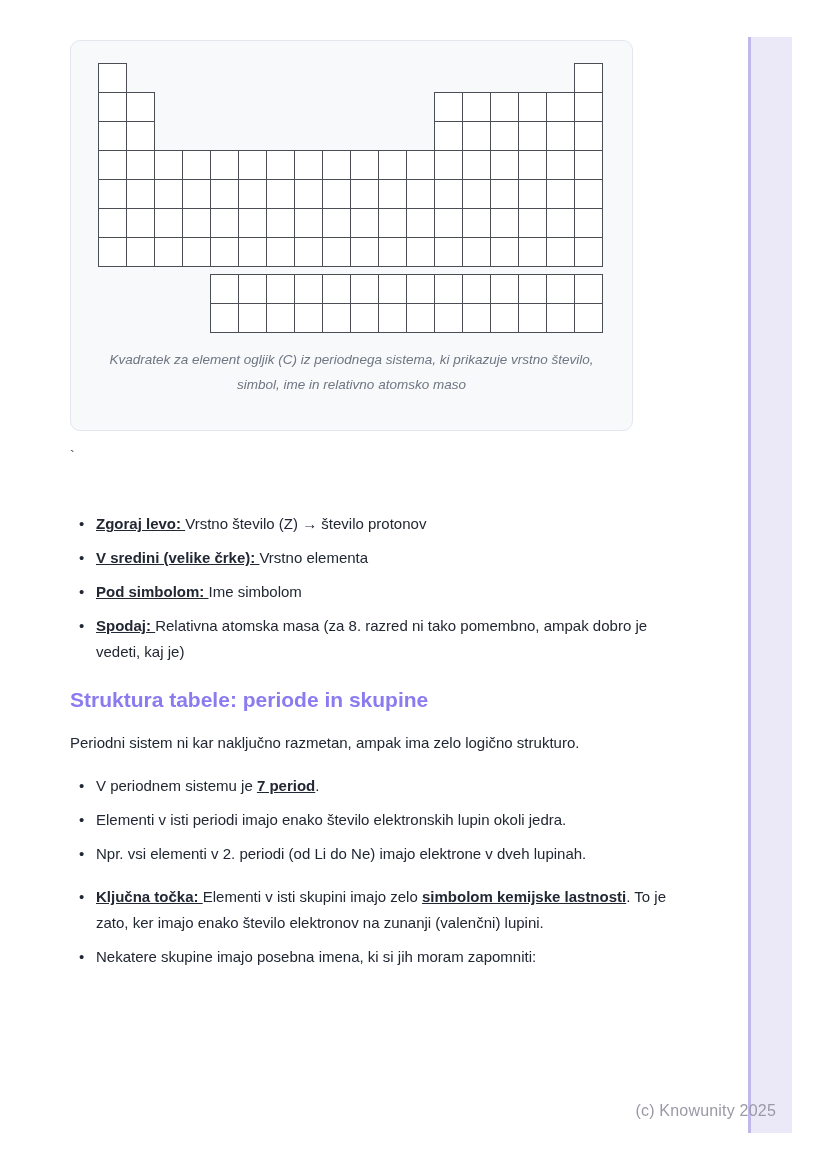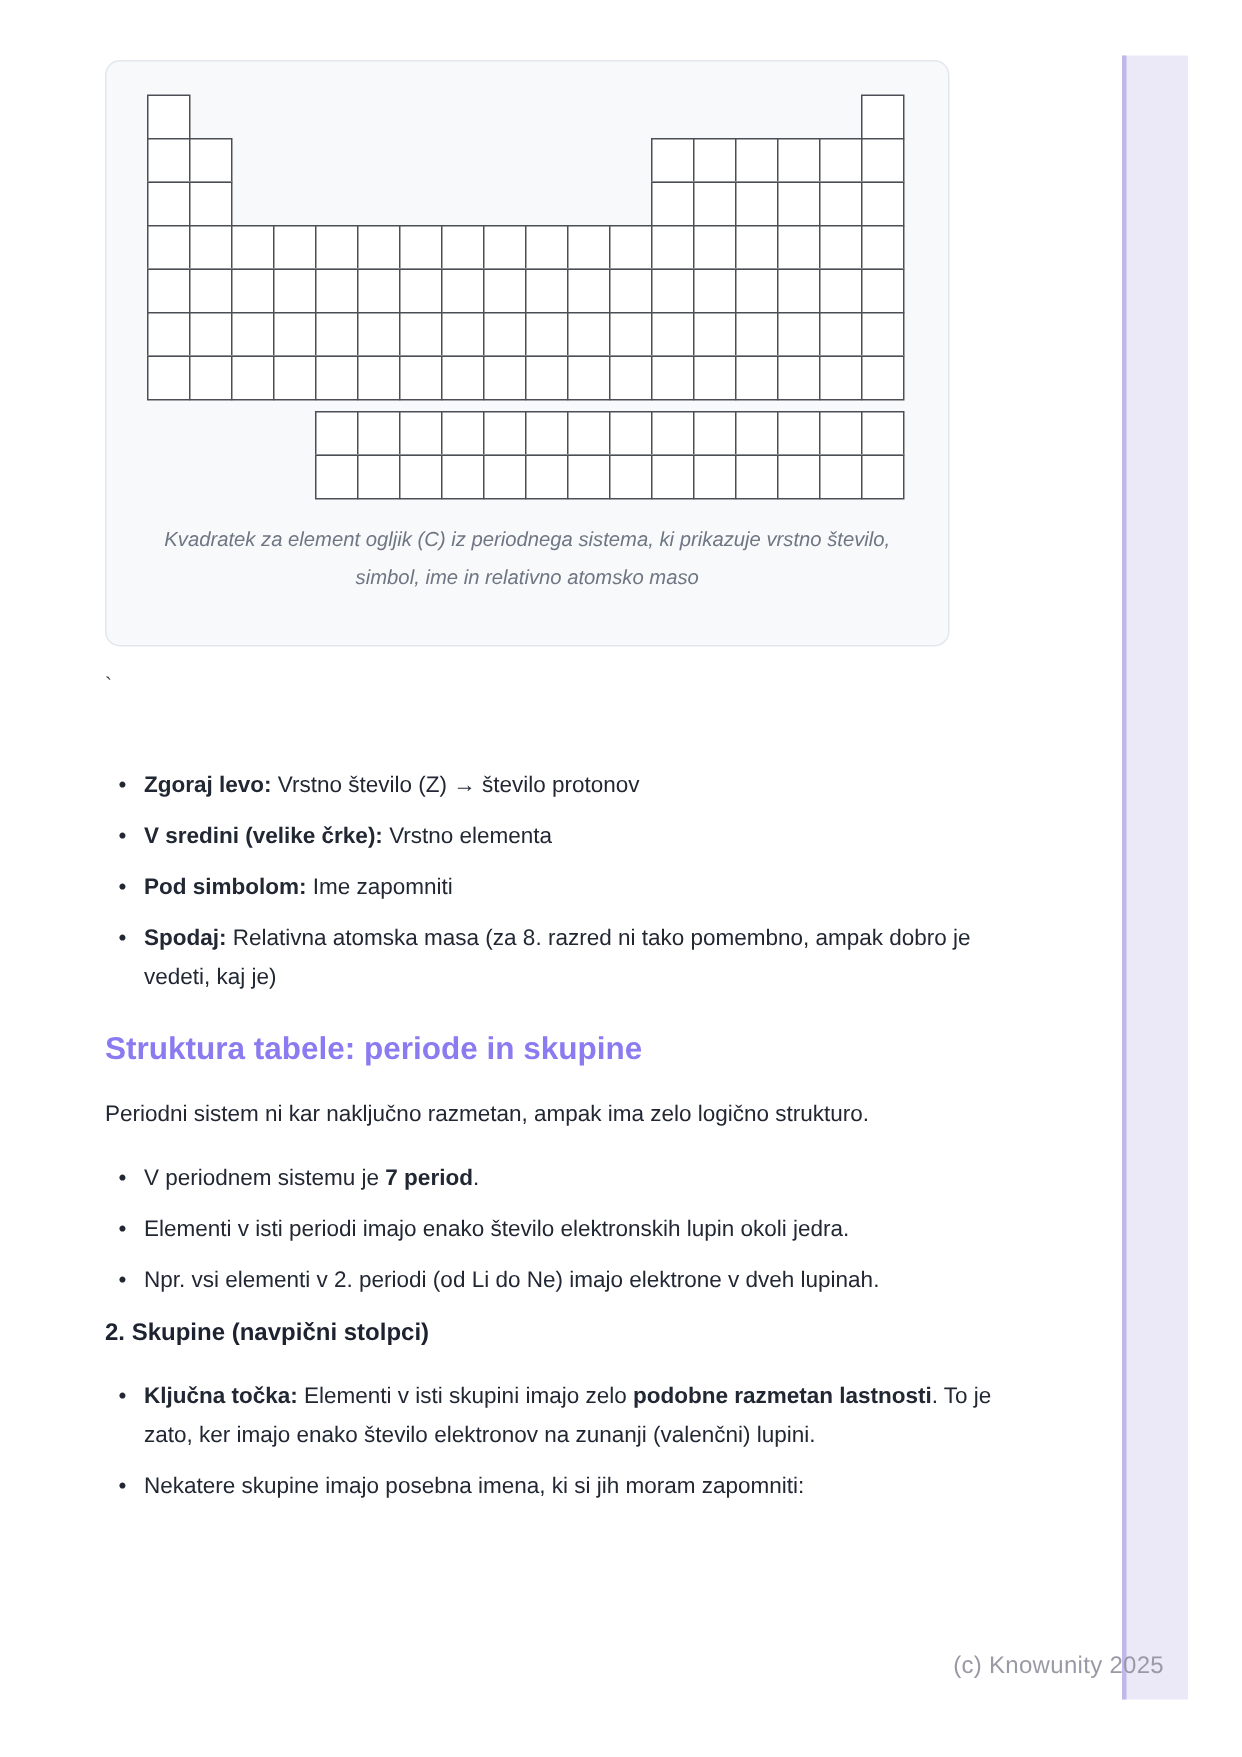--- a/index.html
+++ b/index.html
@@ -85,21 +85,21 @@
     margin-bottom: 8px;
     color: #212733;
   }
   ul.doc-list li::before {
     content: "\2022";
     position: absolute;
     left: 9px;
     top: 0;
     color: #212733;
   }
-  .b { font-weight: bold; }
+  .b { font-weight: bold; text-decoration: underline; }
 
   #list1 { margin-top: 43px; }
   h2.section-heading {
     margin: 21px 0 0 0;
     font-size: 21px;
     font-weight: bold;
     color: #8b7bf0;
     line-height: 28px;
   }
   p.intro {
@@ -272,39 +272,38 @@
       <span>Kvadratek za element ogljik (C) iz periodnega sistema, ki prikazuje vrstno število, simbol, ime in relativno atomsko maso</span>
     </div>
   </div>
 
   <div class="content">
     <div class="stray">`</div>
 
     <ul class="doc-list" id="list1">
         <li><span class="b">Zgoraj levo: </span><span>Vrstno število (Z) → število protonov</span></li>
         <li><span class="b">V sredini (velike črke): </span><span>Vrstno elementa</span></li>
-        <li><span class="b">Pod simbolom: </span><span>Ime zapomniti</span></li>
+        <li><span class="b">Pod simbolom: </span><span>Ime simbolom</span></li>
         <li><span class="b">Spodaj: </span><span>Relativna atomska masa (za 8. razred ni tako pomembno, ampak dobro je vedeti, kaj je)</span></li>
       </ul>
 
     <h2 class="section-heading">Struktura tabele: periode in skupine</h2>
 
     <p class="intro">Periodni sistem ni kar naključno razmetan, ampak ima zelo logično strukturo.</p>
 
 
     <ul class="doc-list" id="list2">
         <li><span>V periodnem sistemu je </span><span class="b">7 period</span><span>.</span></li>
         <li><span>Elementi v isti periodi imajo enako število elektronskih lupin okoli jedra.</span></li>
         <li><span>Npr. vsi elementi v 2. periodi (od Li do Ne) imajo elektrone v dveh lupinah.</span></li>
       </ul>
 
-    <h3 class="sub-heading" id="sub2">2. Skupine (navpični stolpci)</h3>
 
     <ul class="doc-list" id="list3">
-        <li><span class="b">Ključna točka: </span><span>Elementi v isti skupini imajo zelo </span><span class="b">podobne razmetan lastnosti</span><span>. To je zato, ker imajo enako število elektronov na zunanji (valenčni) lupini.</span></li>
+        <li><span class="b">Ključna točka: </span><span>Elementi v isti skupini imajo zelo </span><span class="b">simbolom kemijske lastnosti</span><span>. To je zato, ker imajo enako število elektronov na zunanji (valenčni) lupini.</span></li>
         <li><span>Nekatere skupine imajo posebna imena, ki si jih moram zapomniti:</span></li>
       </ul>
   </div>
 
   <div class="page-edge-bar"></div>
 
   <div class="copyright">(c) Knowunity 2025</div>
 
 </div>
 

